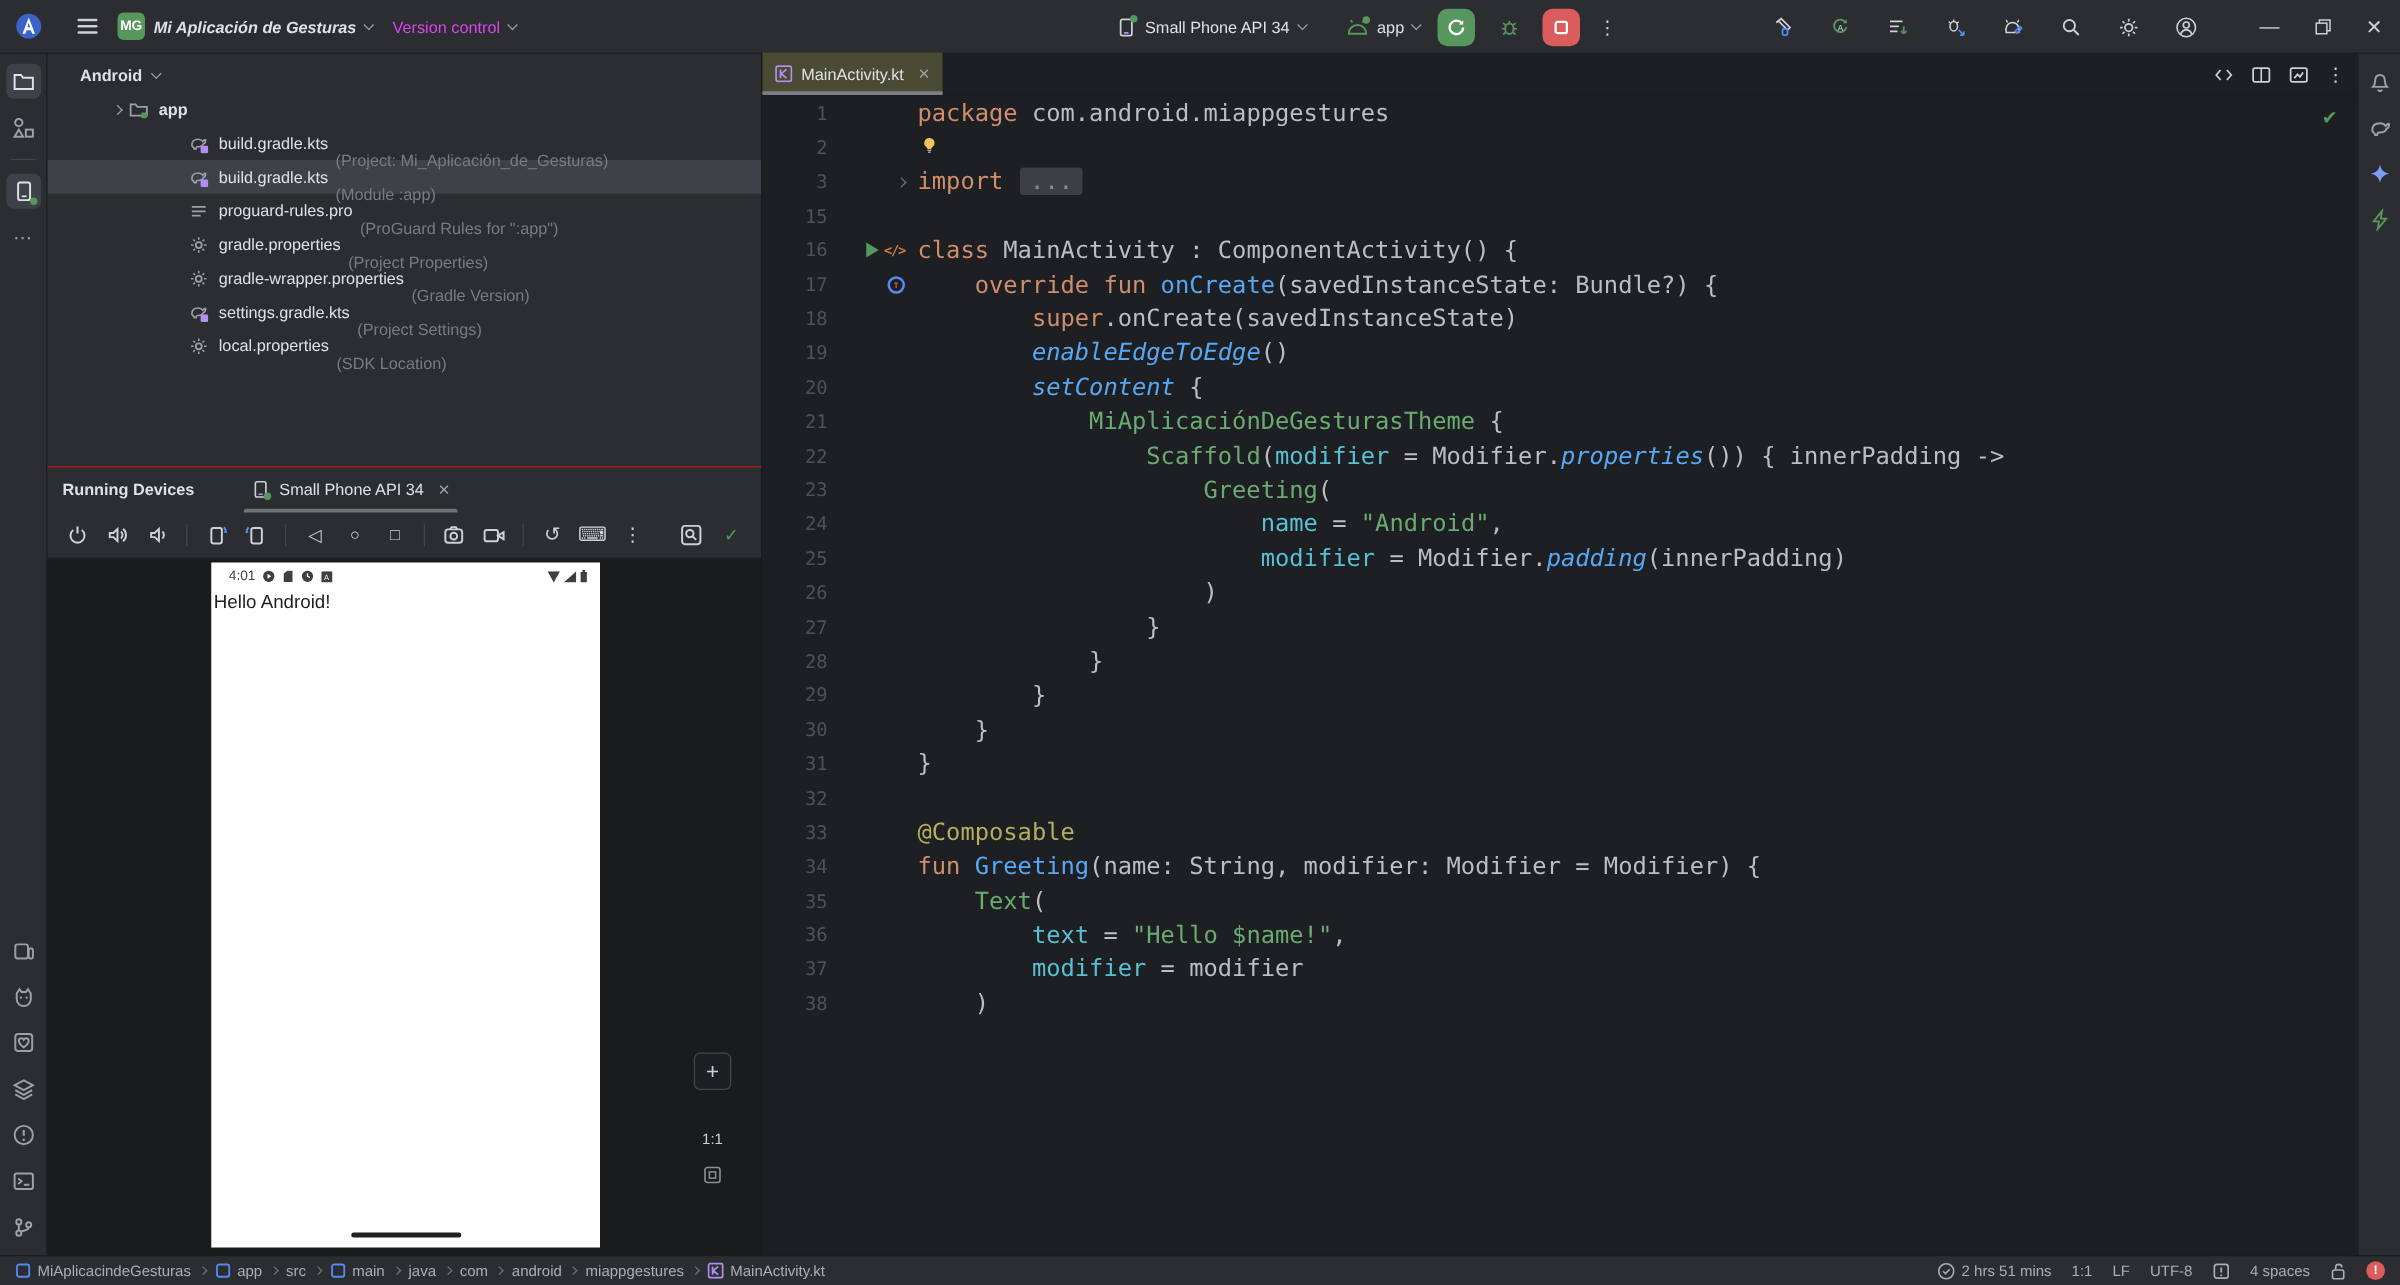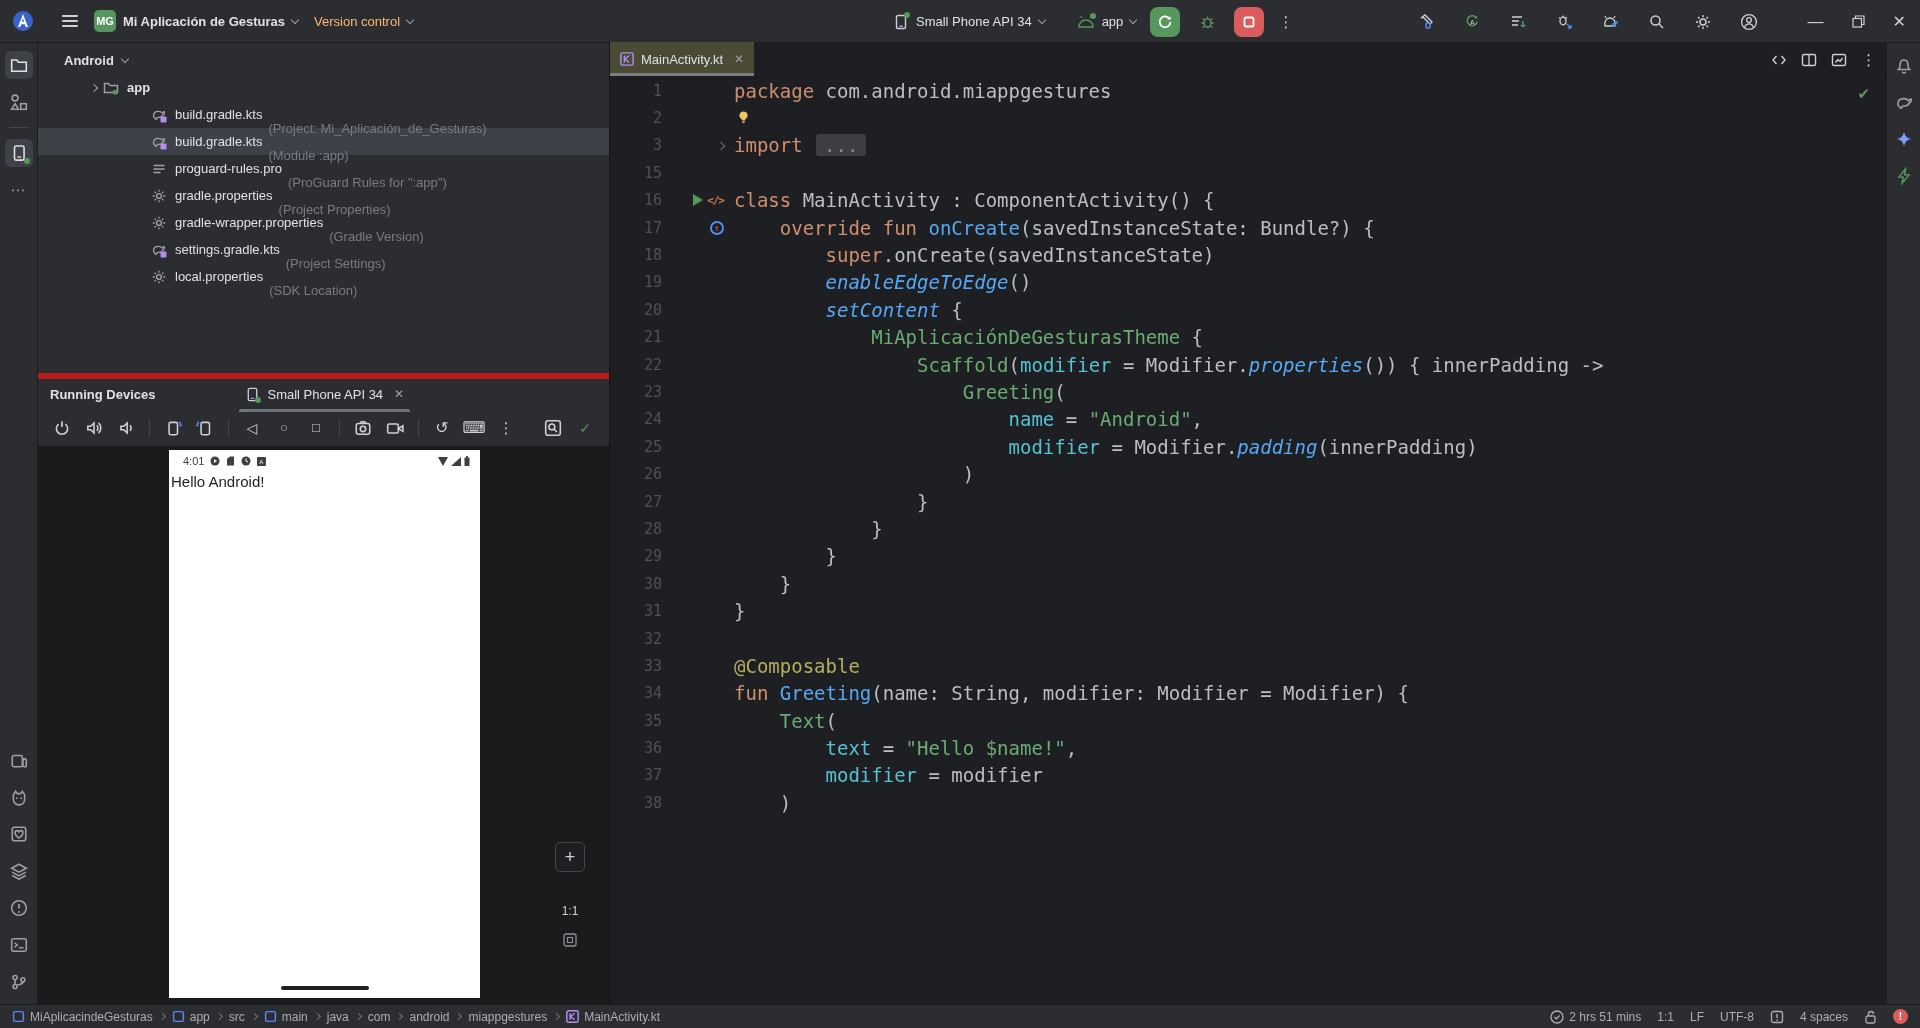--- a/index.html
+++ b/index.html
@@ -8,22 +8,22 @@
   .app { width:1920px; height:1028px; display:flex; flex-direction:column; }
 
   
   .titlebar { height:43px; background:#2B2D30; display:flex; align-items:center;
     position:relative; border-bottom:1px solid #1B1C1F; flex:0 0 43px; }
   .tb-left { display:flex; align-items:center; gap:16px; padding-left:12px; }
   .tb-item { display:flex; align-items:center; gap:7px; color:#DFE1E5; font-size:13px; cursor:default; }
   .tb-item .lbl { white-space:nowrap; }
   .chip { width:22px; height:22px; border-radius:5px; background:#57965C; color:#fff;
     font-size:11px; font-weight:bold; display:flex; align-items:center; justify-content:center; }
-  .proj-name { font-weight:bold; }
-  .vc { color:#fdba74; }
+  .proj-name { font-weight:bold;font-style:italic; }
+  .vc { color:#d946ef; }
   .burger { display:flex; flex-direction:column; gap:3px; margin-left:12px; cursor:pointer; }
   .burger i { display:block; width:16px; height:2px; background:#CED0D6; border-radius:1px; }
   .chev { width:6px; height:6px; border-right:1.5px solid #9DA0A6; border-bottom:1.5px solid #9DA0A6;
     display:inline-block; transform:rotate(45deg); margin-top:-3px; }
   .chev.right { transform:rotate(-45deg); margin-top:0; }
   .tb-center { position:absolute; left:893px; top:0; height:43px; display:flex; align-items:center; gap:14px; }
   .squarebtn { width:30px; height:30px; border-radius:8px; display:flex; align-items:center;
     justify-content:center; cursor:pointer; }
   .squarebtn.run { background:#57965C; }
   .squarebtn.stop { background:#DB5C5C; }
@@ -57,22 +57,22 @@
     font-size:13px; font-weight:bold; }
   .trow { height:27px; display:flex; align-items:center; font-size:13px; cursor:pointer;
     white-space:nowrap; }
   .trow.selected { background:#3E4148; }
   .trow .tchev { width:16px; display:flex; justify-content:center; }
   .trow .ticon { width:18px; display:flex; justify-content:center; margin-right:7px; }
   .trow .tlabel { color:#DFE1E5; }
   .trow .tlabel.bold { font-weight:bold; }
   .trow .tann { color:#787C82; margin-left:6px;margin-top:28px; }
 
-  .rd-header { height:36px; border-top:6px solid #b91c1c; display:flex; align-items:center;
-    padding-left:12px;gap:44px; }
+  .rd-header { height:36px; border-top:1px solid #b91c1c; display:flex; align-items:center;
+    padding-left:12px; }
   .rd-title { font-size:13px; font-weight:bold; margin-right:38px; }
   .rd-tab { position:relative; height:36px; display:flex; align-items:center; gap:7px;
     padding:0 8px; font-size:13px; color:#DFE1E5; cursor:pointer; }
   .rd-tab .underline { position:absolute; left:2px; right:2px; bottom:0; height:3px;
     background:#6F737A; border-radius:2px 2px 0 0; }
   .tab-close { color:#9DA0A6; font-size:12px; margin-left:4px; cursor:pointer; }
 
   .rd-toolbar { height:38px; display:flex; align-items:center; gap:4px; padding:0 10px;
     border-bottom:1px solid #1B1C1F; }
   .rd-toolbar .ti { width:28px; height:26px; display:flex; align-items:center; justify-content:center;

